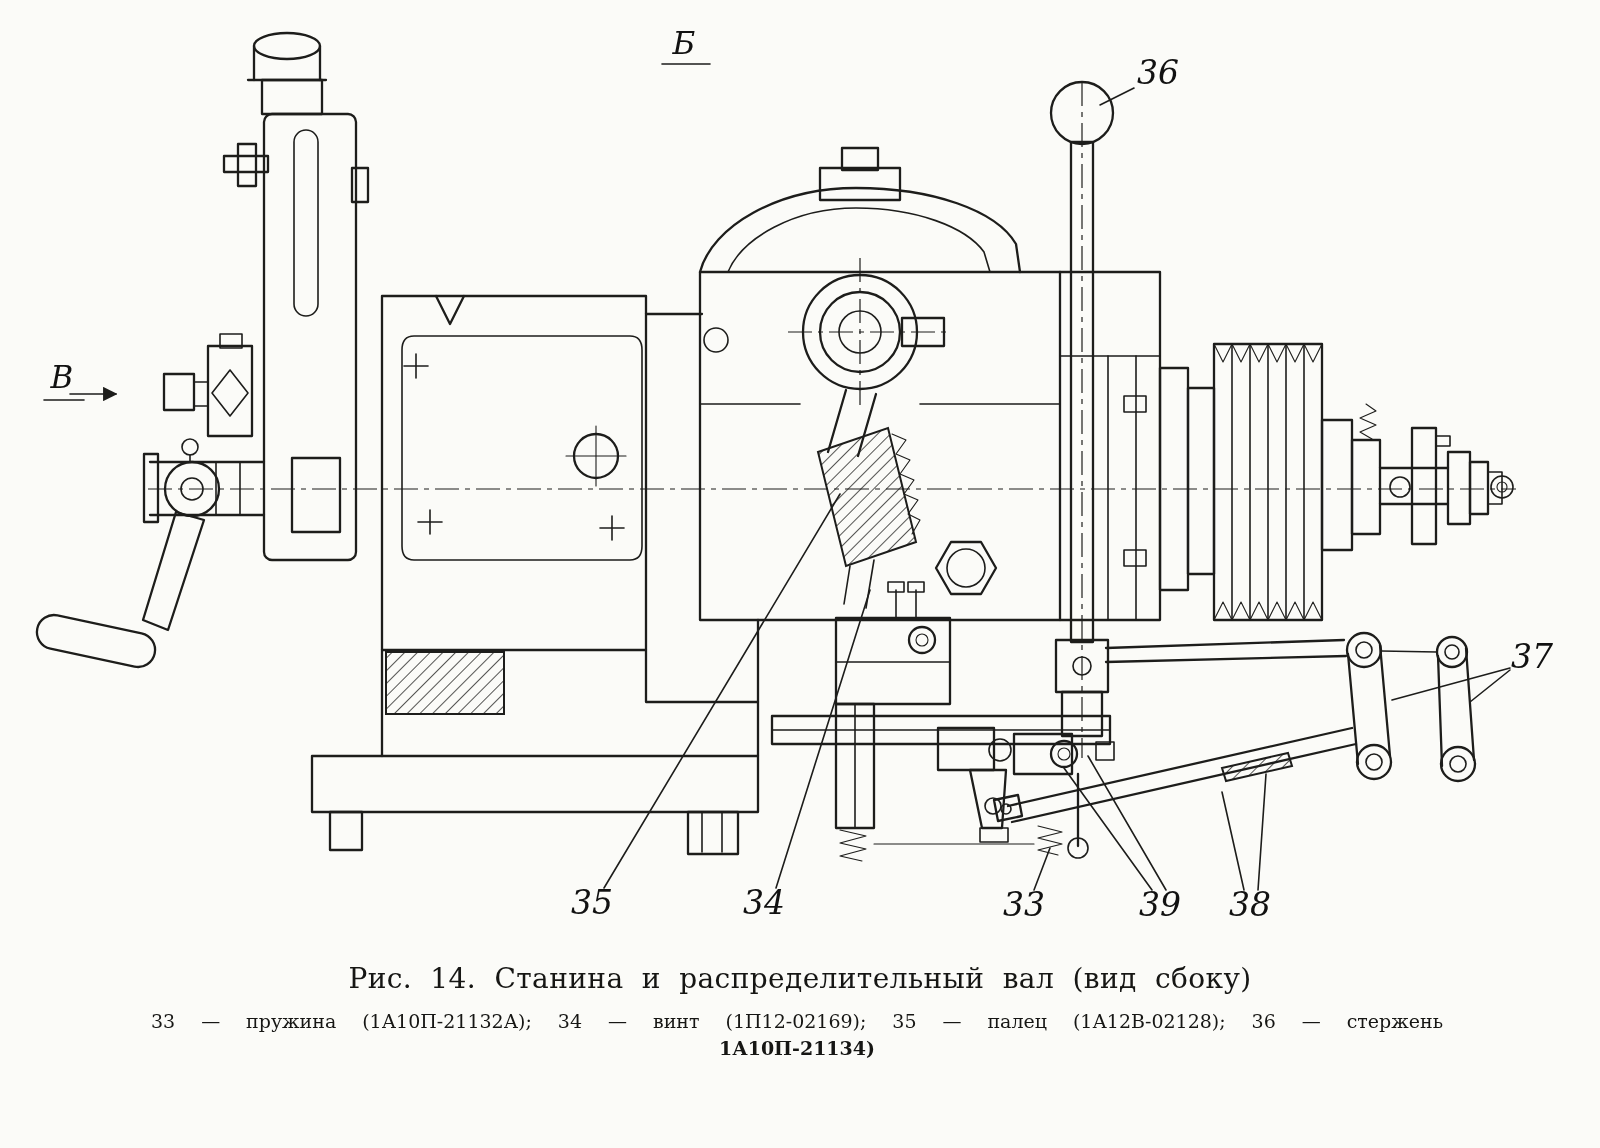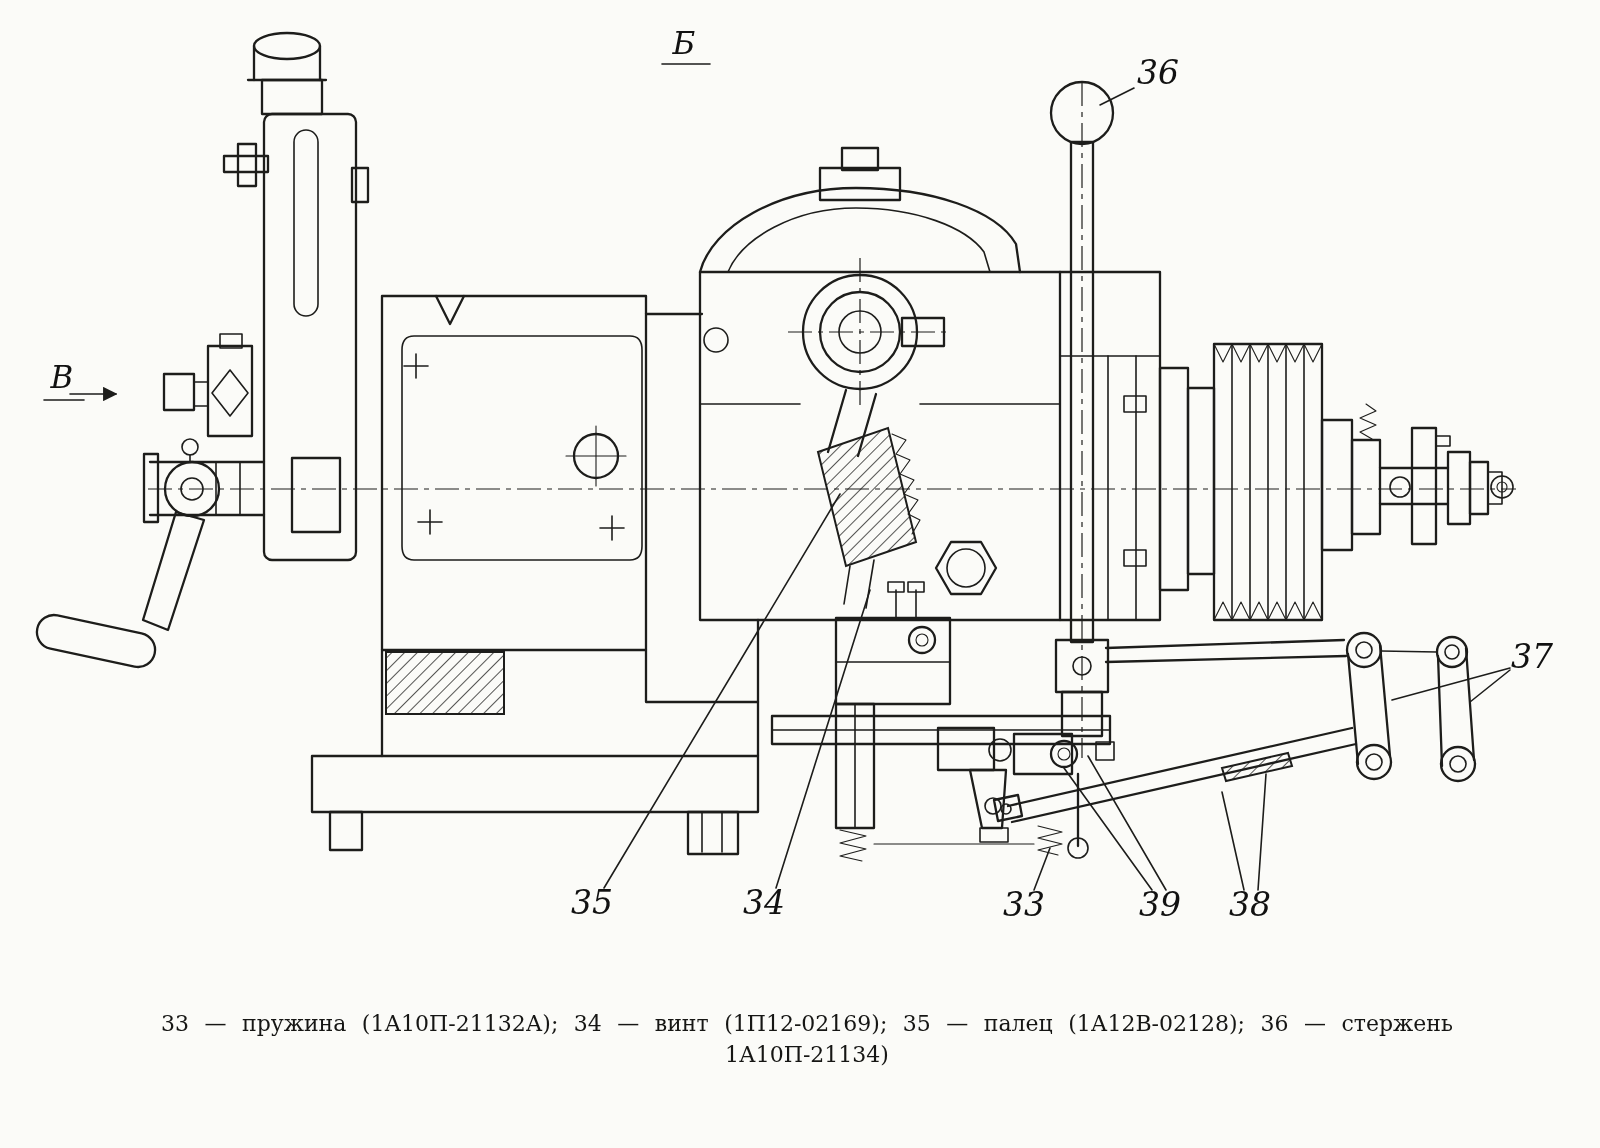--- a/index.html
+++ b/index.html
@@ -14,25 +14,25 @@
   .th{fill:none;stroke:#1d1d1b;stroke-width:1.1;stroke-linecap:round;stroke-linejoin:round;}
   .cl{fill:none;stroke:#1d1d1b;stroke-width:1.2;stroke-dasharray:24 6 5 6;}
   .hatched{fill:url(#hatch);stroke:#1d1d1b;stroke-width:2;}
   .lbl{font-family:"DejaVu Serif",serif;font-style:italic;font-size:33px;fill:#111;text-anchor:middle;}
   .lbl-view{font-family:"DejaVu Serif",serif;font-style:italic;font-size:31px;fill:#111;text-anchor:middle;}
   .caption{
     position:absolute;left:0;right:0;top:962px;text-align:center;
     font-size:28px;letter-spacing:.4px;word-spacing:9px;
   }
   .legend{
-    position:absolute;left:161px;width:1292px;top:1008px;
-    font-size:22px;line-height:1.42;
+    position:absolute;left:151px;width:1292px;top:1008px;
+    font-size:19px;line-height:1.42;
   }
   .legend-line.justify{text-align:justify;text-align-last:justify;}
-  .legend-line.center{text-align:center;}
+  .legend-line.center{text-align:center;font-weight:bold;}
 </style>
 </head>
 <body>
 
 <div class="page">
 
   <svg width="1600" height="1148" viewBox="0 0 1600 1148">
     <defs>
       <pattern id="hatch" width="9" height="9" patternUnits="userSpaceOnUse" patternTransform="rotate(45)">
         <line x1="0" y1="0" x2="0" y2="9" stroke="#1d1d1b" stroke-width="1.5"></line>
@@ -256,19 +256,20 @@
       <text class="lbl" x="1160" y="916">39</text>
       <line class="md" x1="1152" y1="890" x2="1064" y2="768"></line>
       <line class="md" x1="1166" y1="890" x2="1088" y2="756"></line>
 
       <text class="lbl" x="1250" y="916">38</text>
       <line class="md" x1="1244" y1="890" x2="1222" y2="792"></line>
       <line class="md" x1="1258" y1="890" x2="1266" y2="774"></line>
     </g>
   </svg>
 
+  <div class="caption">Рис. 14. Станина и распределительный вал (вид сбоку)</div>
 
   <div class="legend">
     <div class="legend-line justify">33 — пружина (1А10П-21132А); 34 — винт (1П12-02169); 35 — палец (1А12В-02128); 36 — стержень</div>
     <div class="legend-line center">1А10П-21134)</div>
   </div>
 
 </div>
 
 </body></html>

